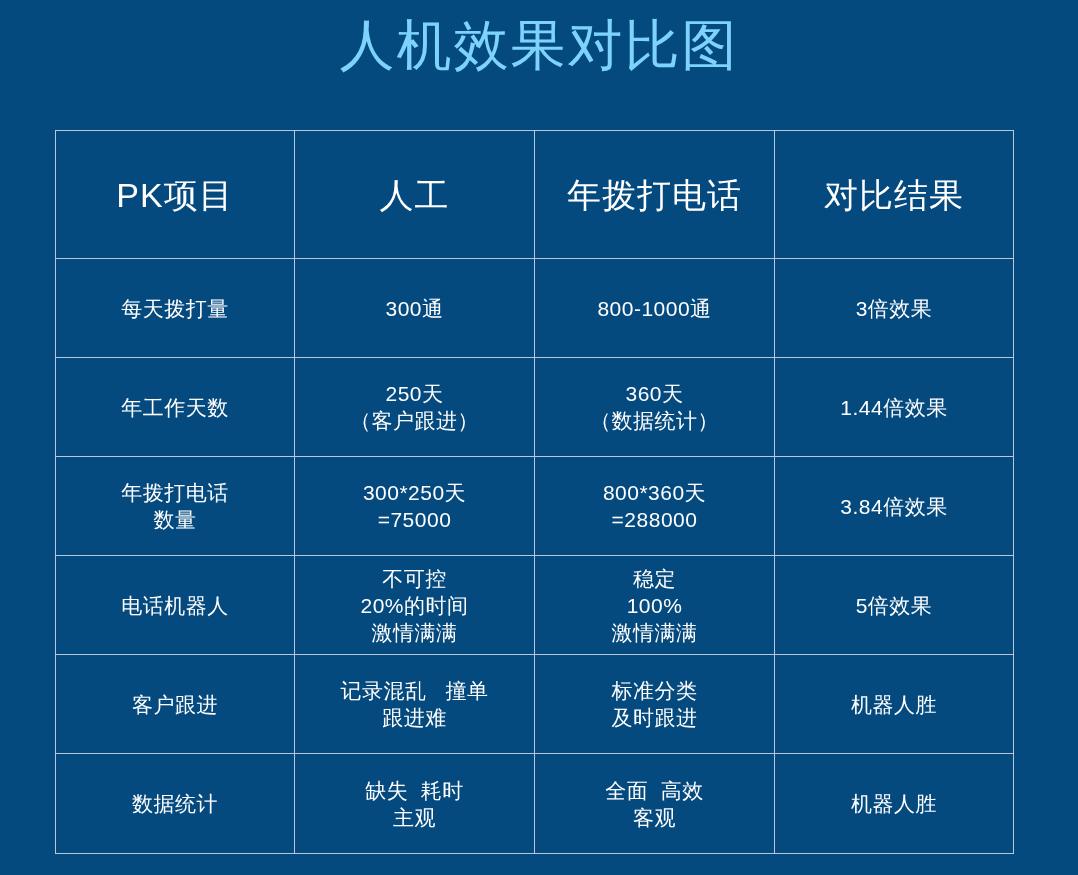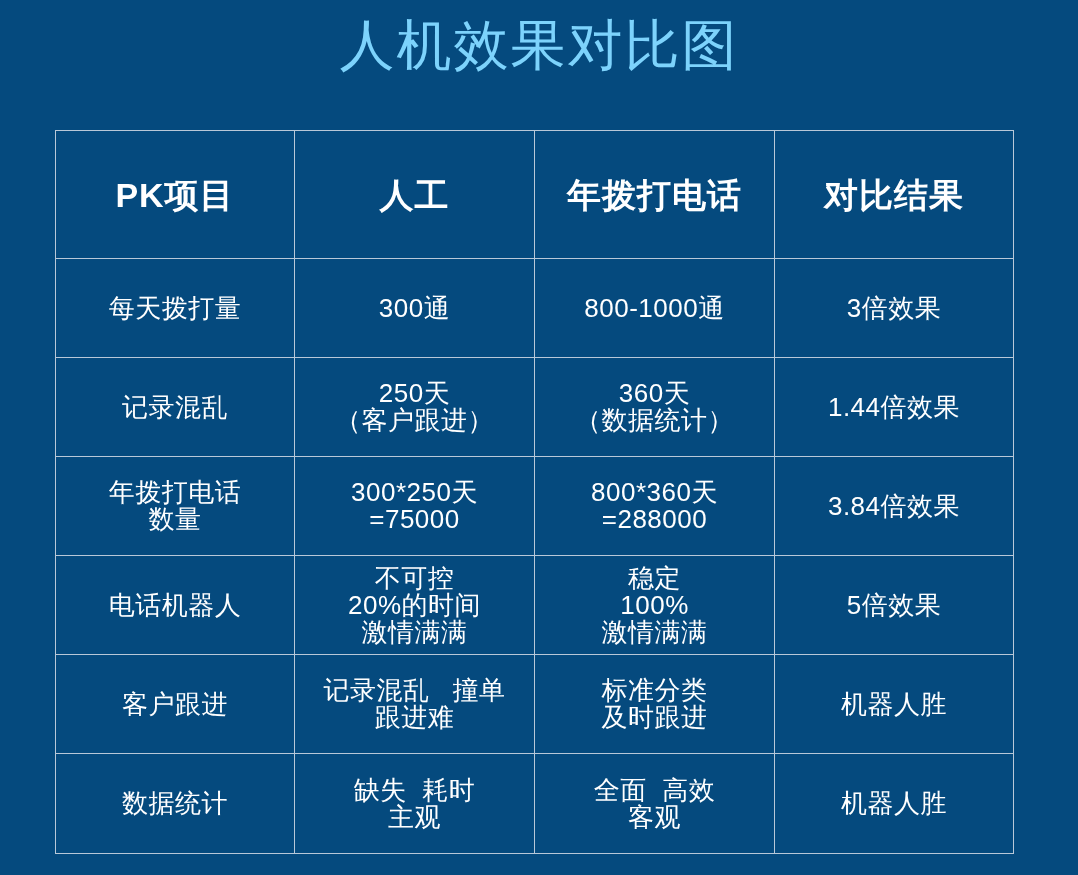--- a/index.html
+++ b/index.html
@@ -56,28 +56,28 @@
     background: #054a7e;
     color: #ffffff;
     text-align: center;
     vertical-align: middle;
     padding: 4px 6px;
     box-sizing: border-box;
   }
   .compare-table thead th {
     height: 128px;
     font-size: 34px;
-    font-weight: 700;
+    font-weight: 400;
     line-height: 42px;
     letter-spacing: 1px;
     white-space: nowrap;
   }
   .compare-table tbody td {
     height: 99px;
-    font-size: 26px;
+    font-size: 21px;
     font-weight: 400;
     line-height: 27px;
     letter-spacing: 0.5px;
   }
   .compare-table tbody tr:last-child td {
     height: 100px;
   }
   .cell-lines {
     display: block;
   }
@@ -129,21 +129,21 @@
         <td>
             <span class="cell-lines">
               <span class="line">3倍效果</span>
             </span>
           </td>
       </tr>
 
       <tr>
         <td>
             <span class="cell-lines">
-              <span class="line">记录混乱</span>
+              <span class="line">年工作天数</span>
             </span>
           </td>
         <td>
             <span class="cell-lines">
               <span class="line">250天</span>
               <span class="line">（客户跟进）</span>
             </span>
           </td>
         <td>
             <span class="cell-lines">

